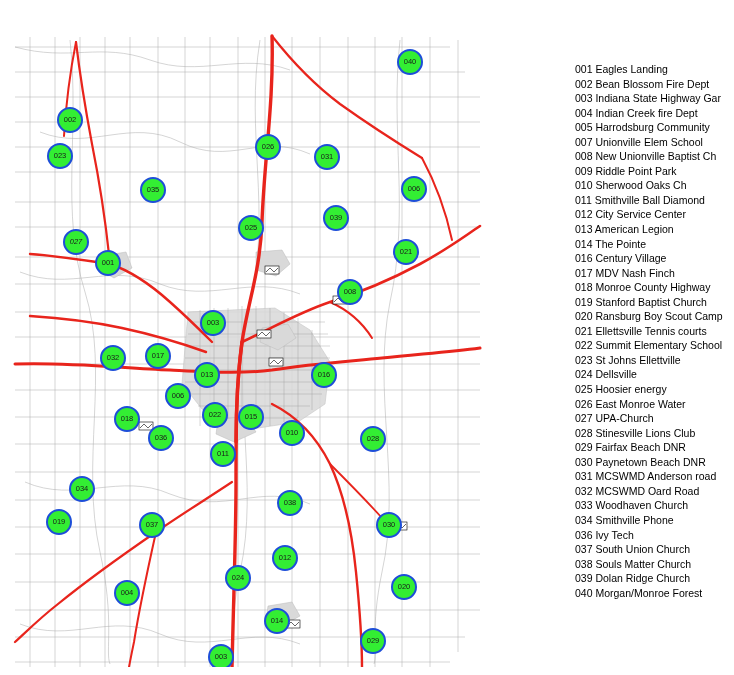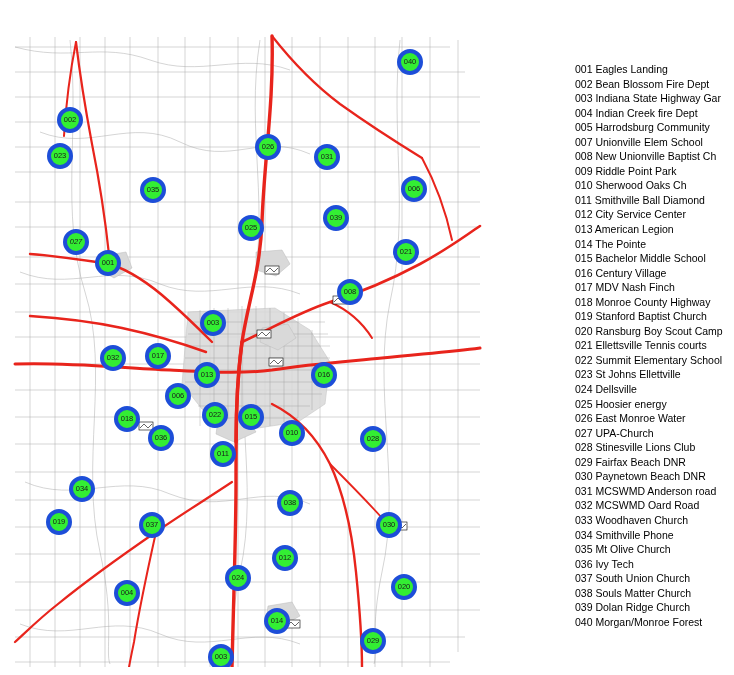--- a/index.html
+++ b/index.html
@@ -35,21 +35,21 @@
     top: 0;
   }
   .site-marker {
     position: absolute;
     width: 26px;
     height: 26px;
     margin-left: -13px;
     margin-top: -13px;
     border-radius: 50%;
     background: #33ee33;
-    border: 4px solid #1d4ed8;
+    border: 2px solid #1d4ed8;
     display: flex;
     align-items: center;
     justify-content: center;
     box-sizing: border-box;
   }
   .site-marker span {
     font-size: 7.5px;
     color: #1a1a1a;
     font-family: "Liberation Sans", sans-serif;
     line-height: 1;
@@ -365,41 +365,39 @@
       <div class="legend-item">004 Indian Creek fire Dept</div>
       <div class="legend-item">005 Harrodsburg Community</div>
       <div class="legend-item">007 Unionville Elem School</div>
       <div class="legend-item">008 New Unionville Baptist Ch</div>
       <div class="legend-item">009 Riddle Point Park</div>
       <div class="legend-item">010 Sherwood Oaks Ch</div>
       <div class="legend-item">011 Smithville Ball Diamond</div>
       <div class="legend-item">012 City Service Center</div>
       <div class="legend-item">013 American Legion</div>
       <div class="legend-item">014 The Pointe</div>
-      <div class="legend-item">015 Bachelor Middle School</div>
       <div class="legend-item">016 Century Village</div>
       <div class="legend-item">017 MDV Nash Finch</div>
       <div class="legend-item">018 Monroe County Highway</div>
       <div class="legend-item">019 Stanford Baptist Church</div>
       <div class="legend-item">020 Ransburg Boy Scout Camp</div>
       <div class="legend-item">021 Ellettsville Tennis courts</div>
       <div class="legend-item">022 Summit Elementary School</div>
       <div class="legend-item">023 St Johns Ellettville</div>
       <div class="legend-item">024 Dellsville</div>
       <div class="legend-item">025 Hoosier energy</div>
       <div class="legend-item">026 East Monroe Water</div>
       <div class="legend-item">027 UPA-Church</div>
       <div class="legend-item">028 Stinesville Lions Club</div>
       <div class="legend-item">029 Fairfax Beach DNR</div>
       <div class="legend-item">030 Paynetown Beach DNR</div>
       <div class="legend-item">031 MCSWMD Anderson road</div>
       <div class="legend-item">032 MCSWMD Oard Road</div>
       <div class="legend-item">033 Woodhaven Church</div>
       <div class="legend-item">034 Smithville Phone</div>
-      <div class="legend-item">035 Mt Olive Church</div>
       <div class="legend-item">036 Ivy Tech</div>
       <div class="legend-item">037 South Union Church</div>
       <div class="legend-item">038 Souls Matter Church</div>
       <div class="legend-item">039 Dolan Ridge Church</div>
       <div class="legend-item">040 Morgan/Monroe Forest</div>
     </div>
 
 </div>
 
 </body></html>

